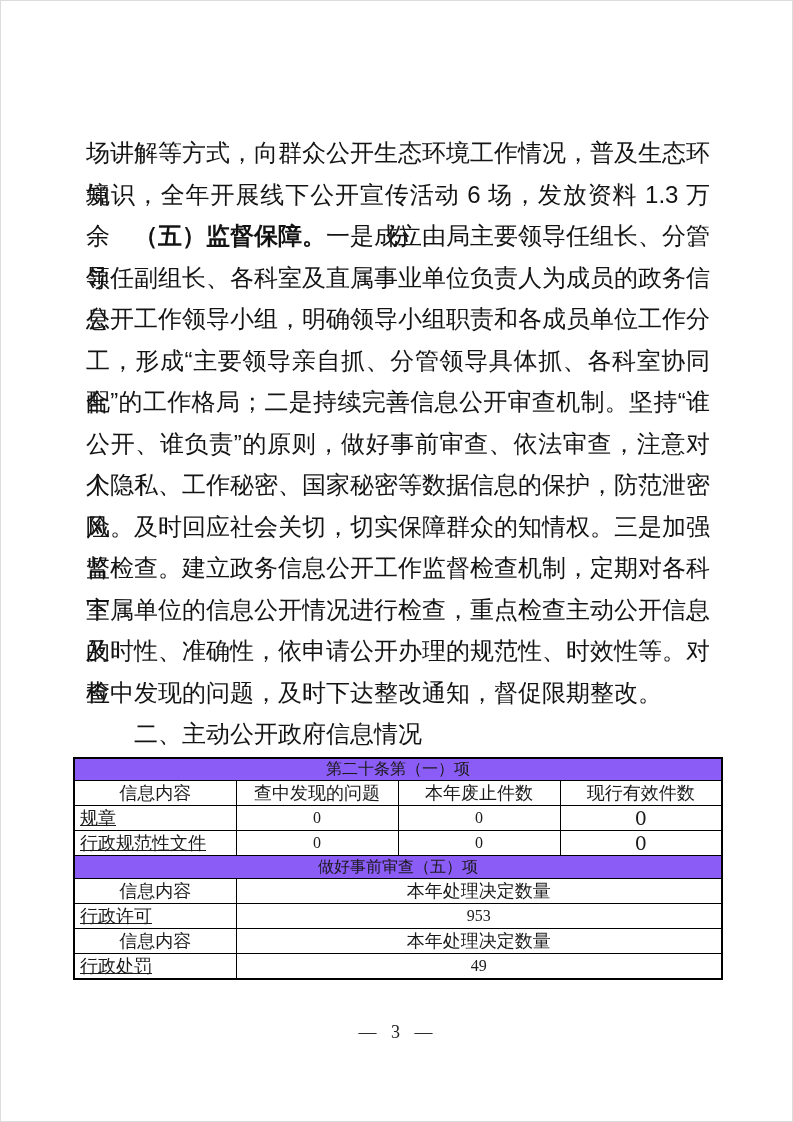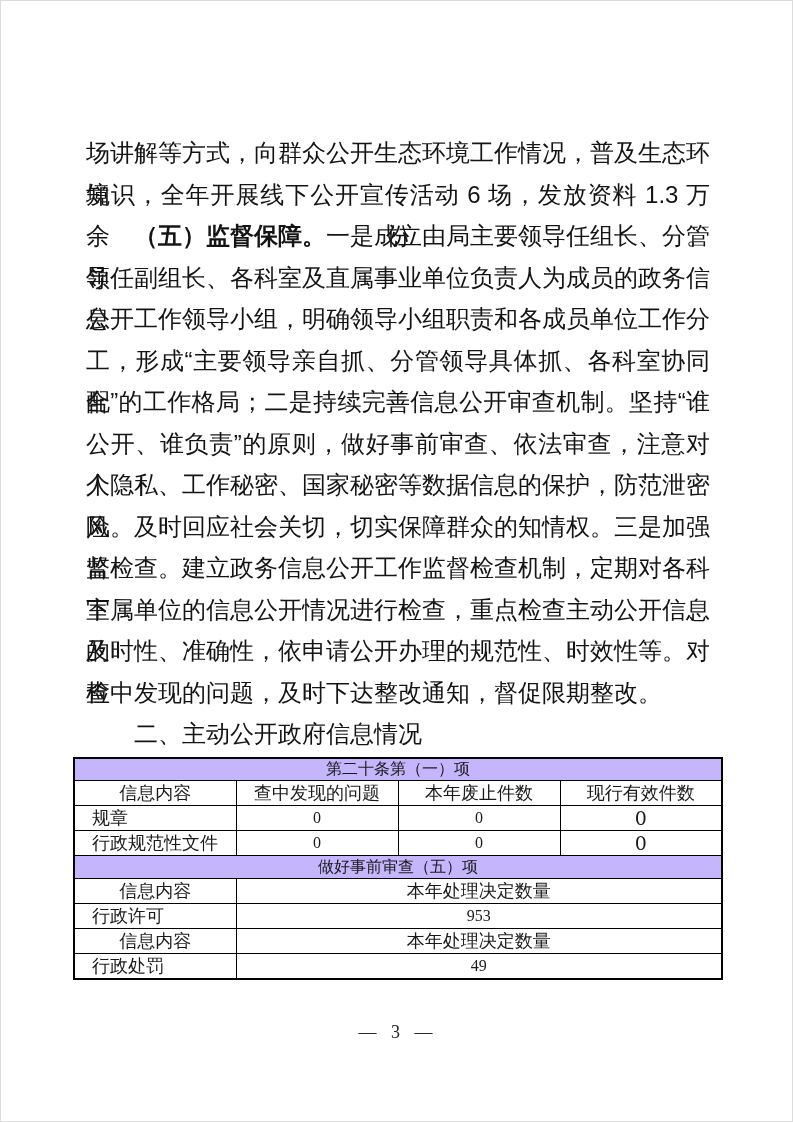--- a/index.html
+++ b/index.html
@@ -50,27 +50,28 @@
     height: 23px;
     padding: 0;
     font-family: "Liberation Serif", serif;
     font-size: 18px;
     text-align: center;
     color: #1a1a1a;
     vertical-align: middle;
     overflow: hidden;
   }
   table.disclosure tr.band td {
-    background: #c4b5fd;
+    background: #8b5cf6;
     font-size: 16px;
     margin-top: 21px;
   }
   table.disclosure td.label {
     text-align: left;
-    padding-left: 17px;
+    padding-left: 5px;
+    text-decoration: underline;
   }
   table.disclosure td.num { font-size: 16px; }
   table.disclosure td.num-big { font-size: 19px; font-family: "DejaVu Serif", serif; }
   .pageno {
     margin-top: 42px;
     width: 650px;
     text-align: center;
     font-family: "Liberation Serif", serif;
     font-size: 18px;
     letter-spacing: 5px;

